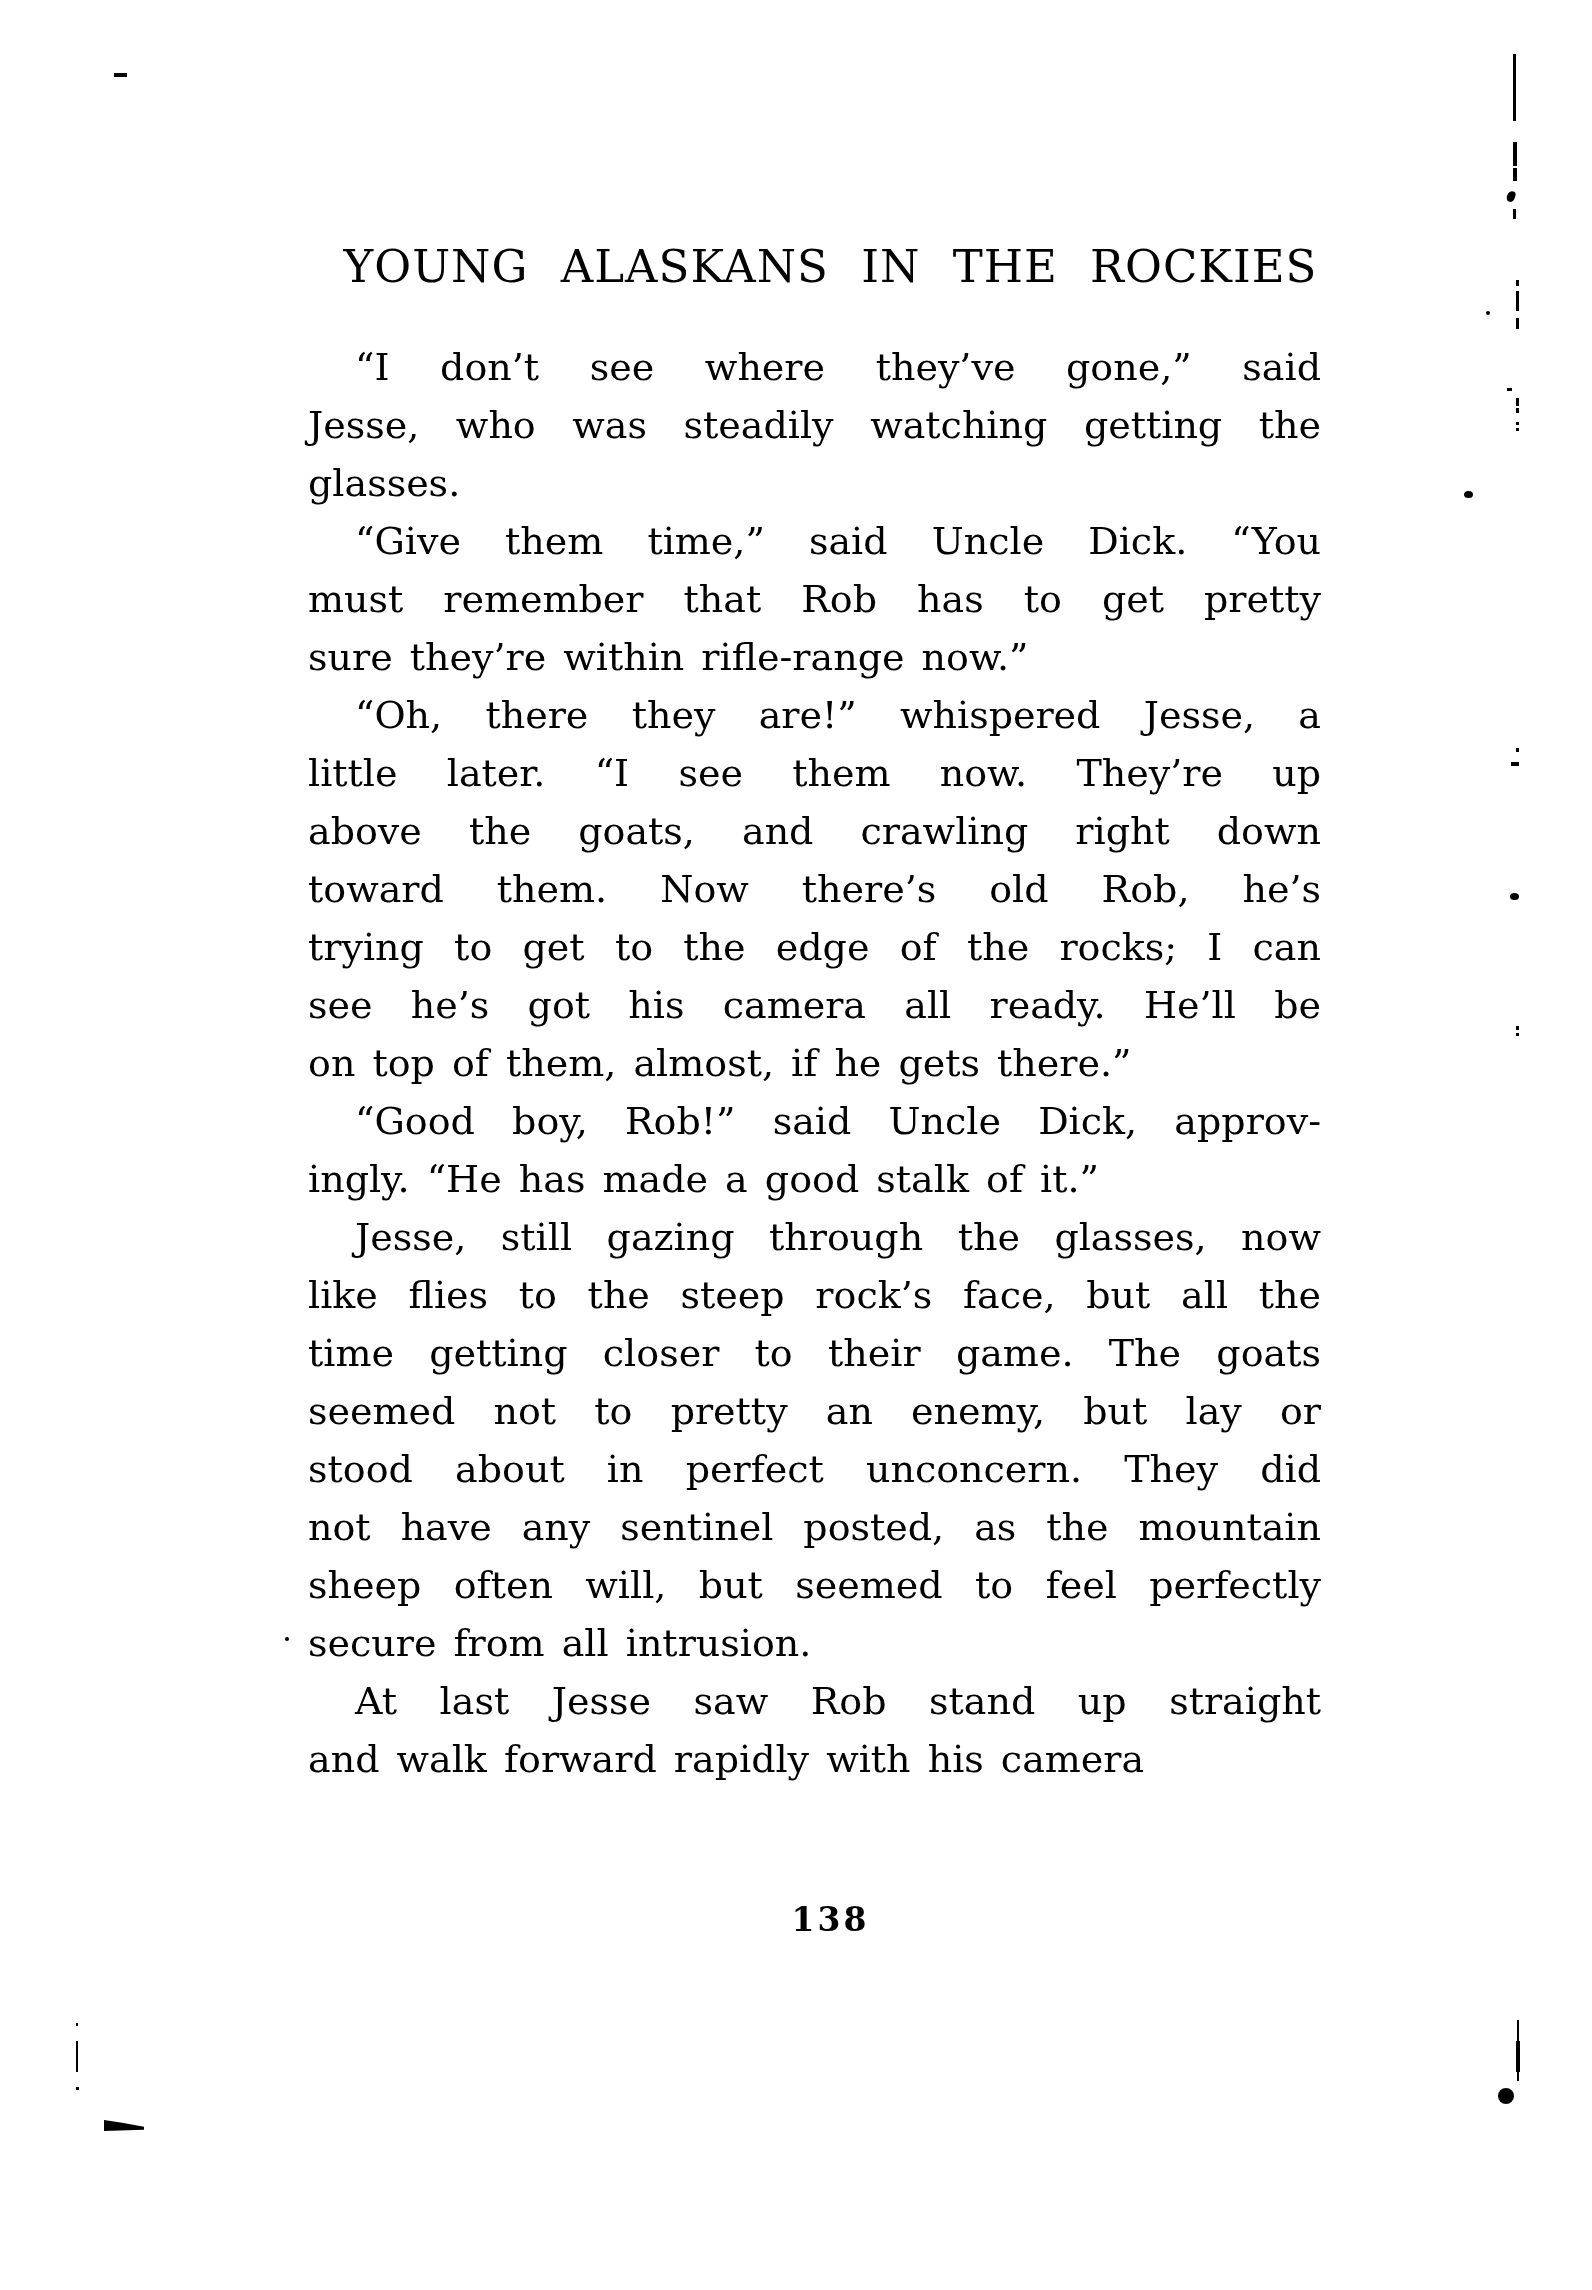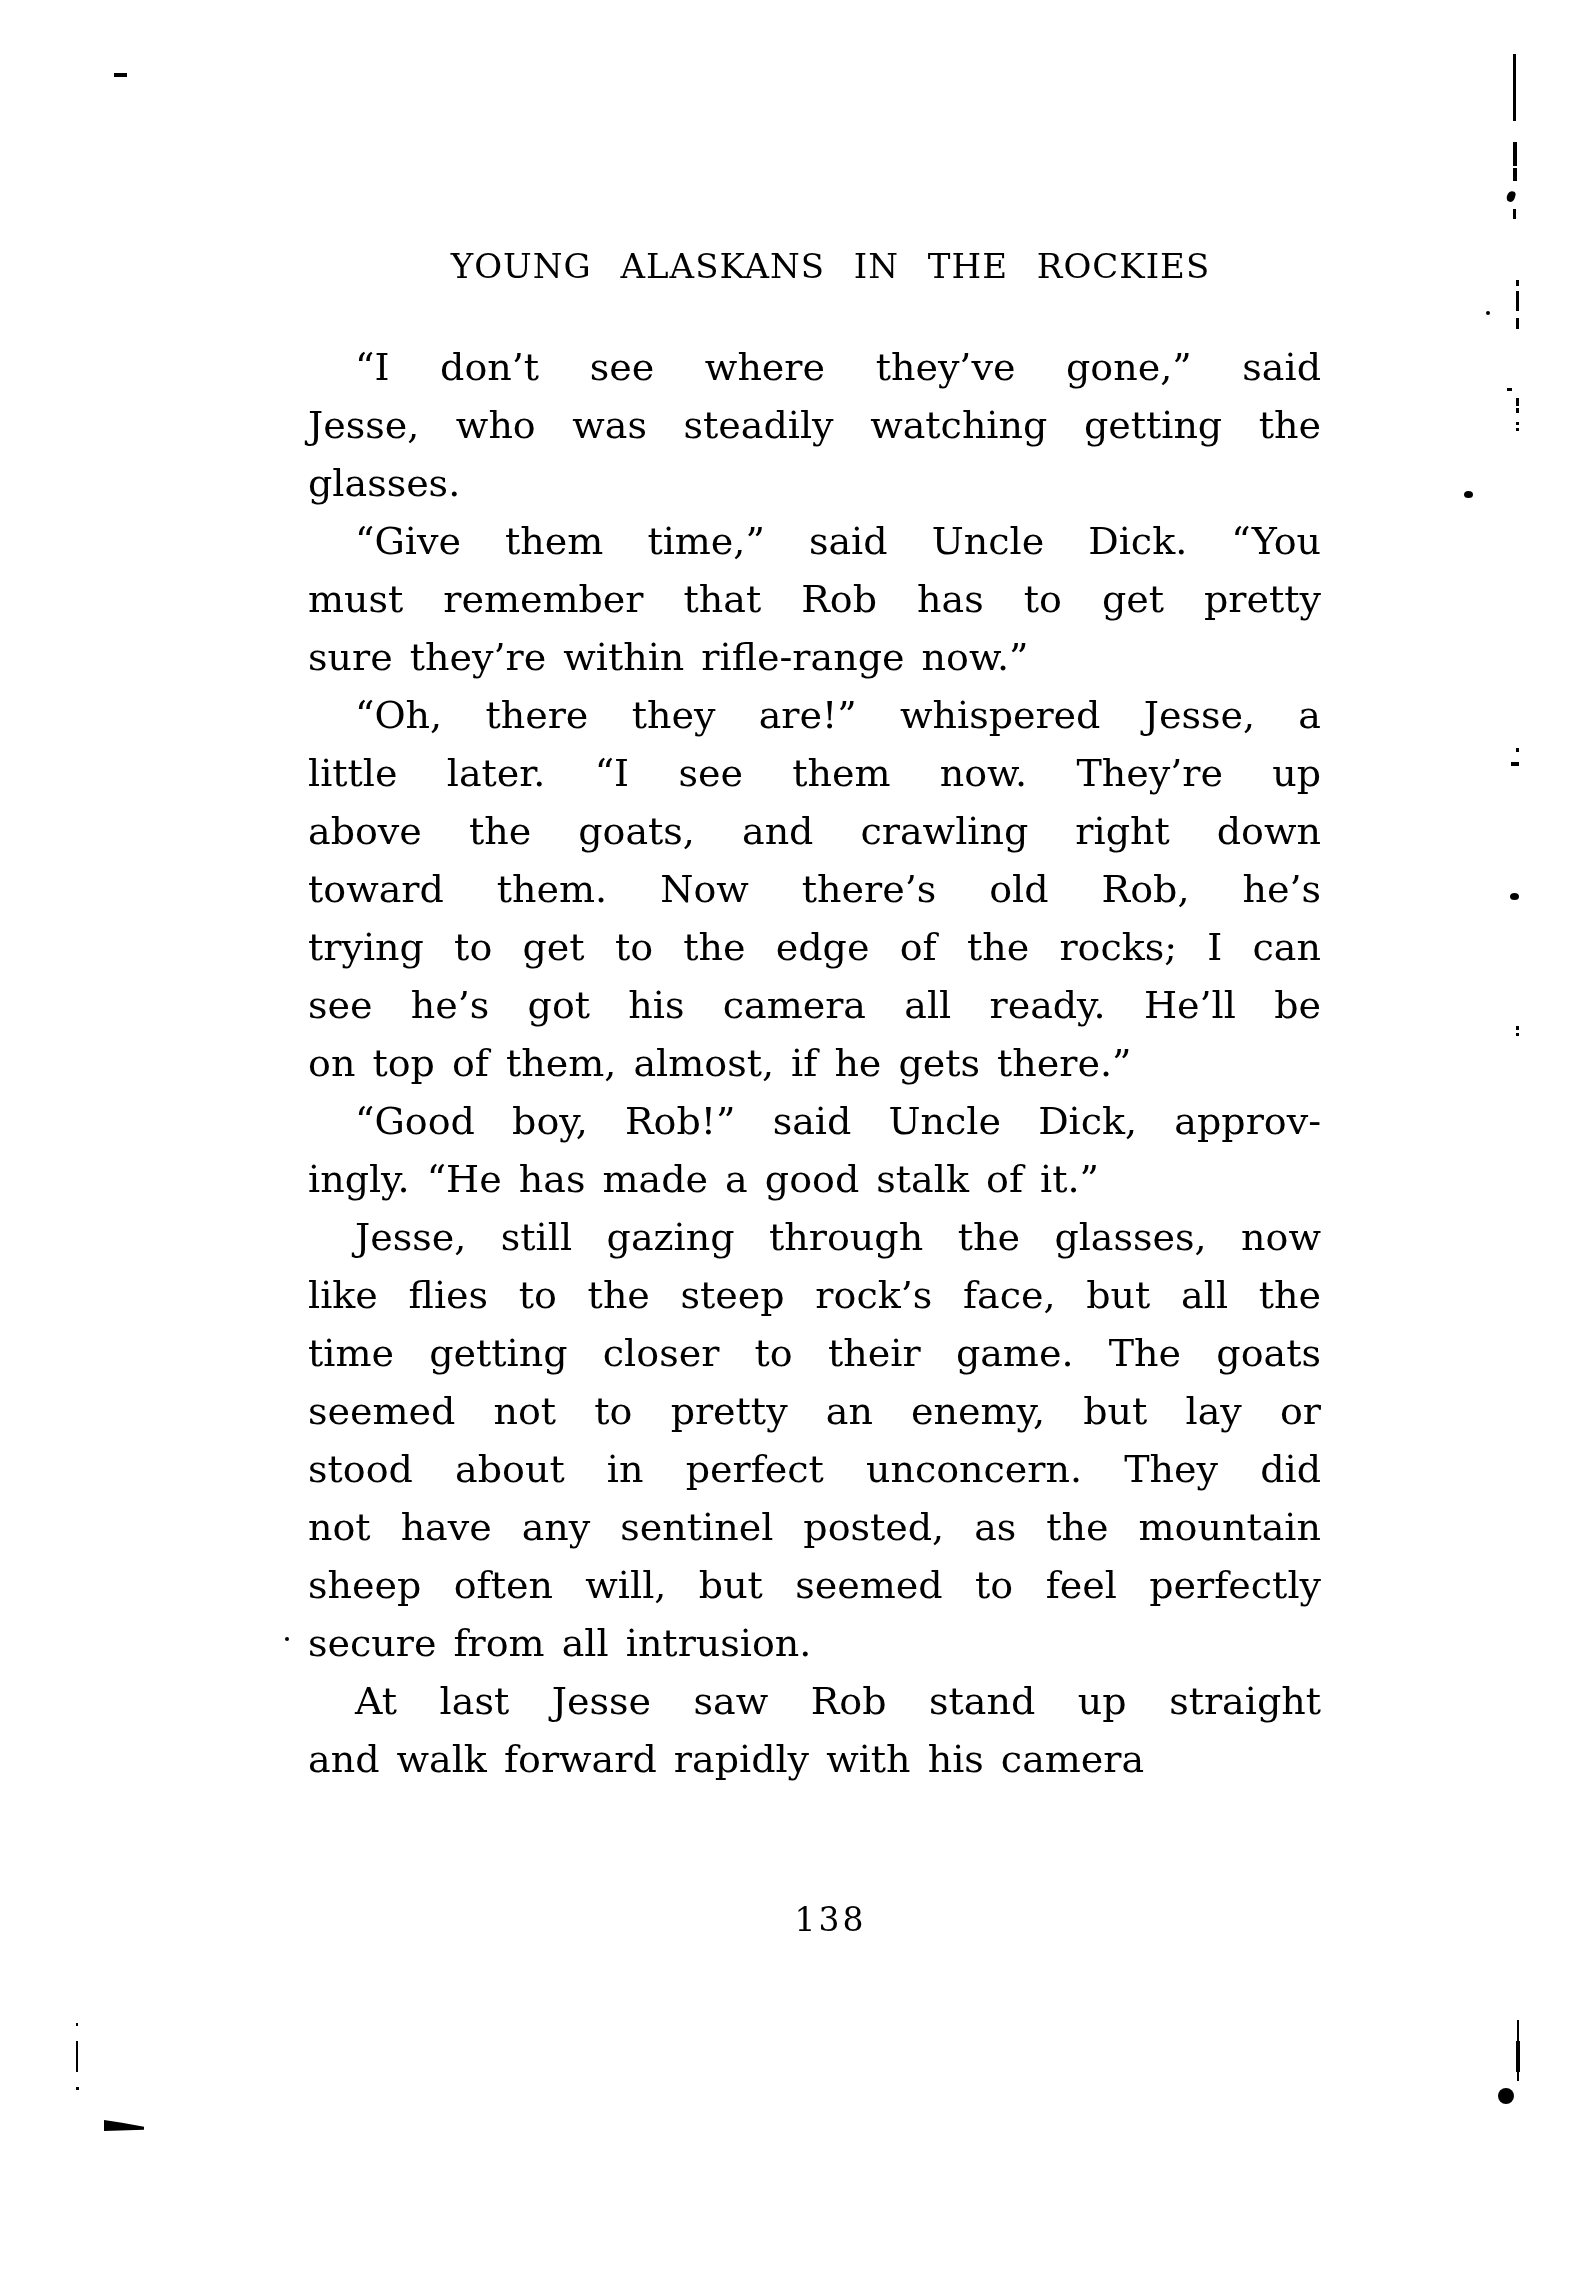--- a/index.html
+++ b/index.html
@@ -11,21 +11,21 @@
     color: #000000;
     font-family: "DejaVu Serif", serif;
     overflow: hidden;
   }
   .running-head {
     position: absolute;
     top: 241px;
     left: 324px;
     width: 1013px;
     text-align: center;
-    font-size: 34px;
+    font-size: 45px;
     line-height: 51px;
     letter-spacing: 1px;
     word-spacing: 17px;
     white-space: nowrap;
   }
   .body-text {
     position: absolute;
     top: 338px;
     left: 308px;
     width: 1013px;
@@ -41,20 +41,21 @@
   .ln.last { text-align-last: left; }
   .ln.indent { text-indent: 47px; }
   .folio {
     position: absolute;
     top: 1900px;
     left: 324px;
     width: 1013px;
     text-align: center;
     font-size: 33px;
     letter-spacing: 3px;
+    font-weight: bold;
   }
   .mark { position: absolute; background: #000; }
   .mark.round { border-radius: 50%; }
   .mark.comma { border-radius: 60% 40% 50% 50%; transform: rotate(18deg); }
   .wedge {
     position: absolute;
     background: #000;
     clip-path: polygon(0 0, 45% 25%, 100% 62%, 100% 88%, 0 100%);
   }
 </style>

